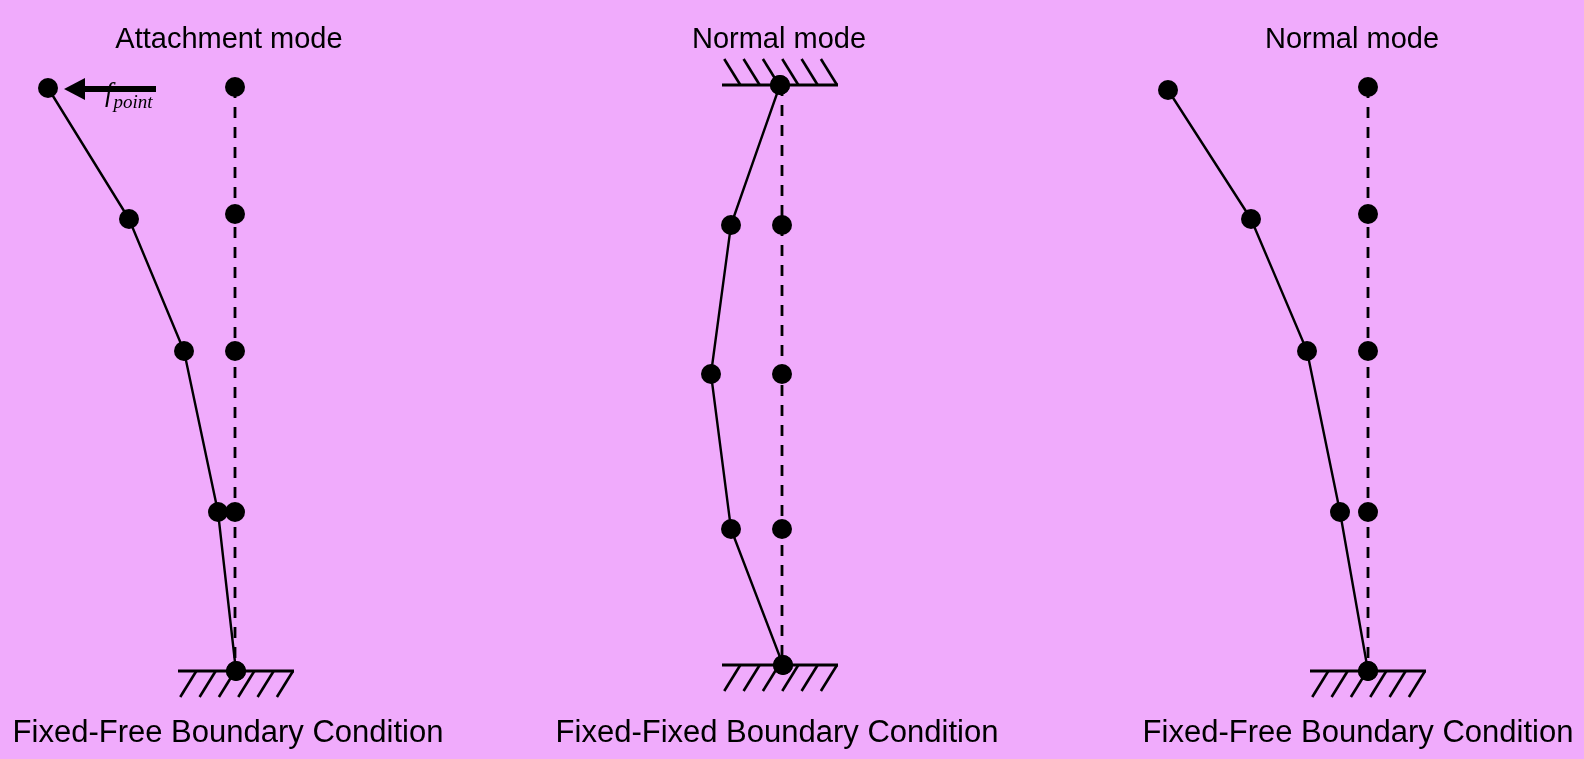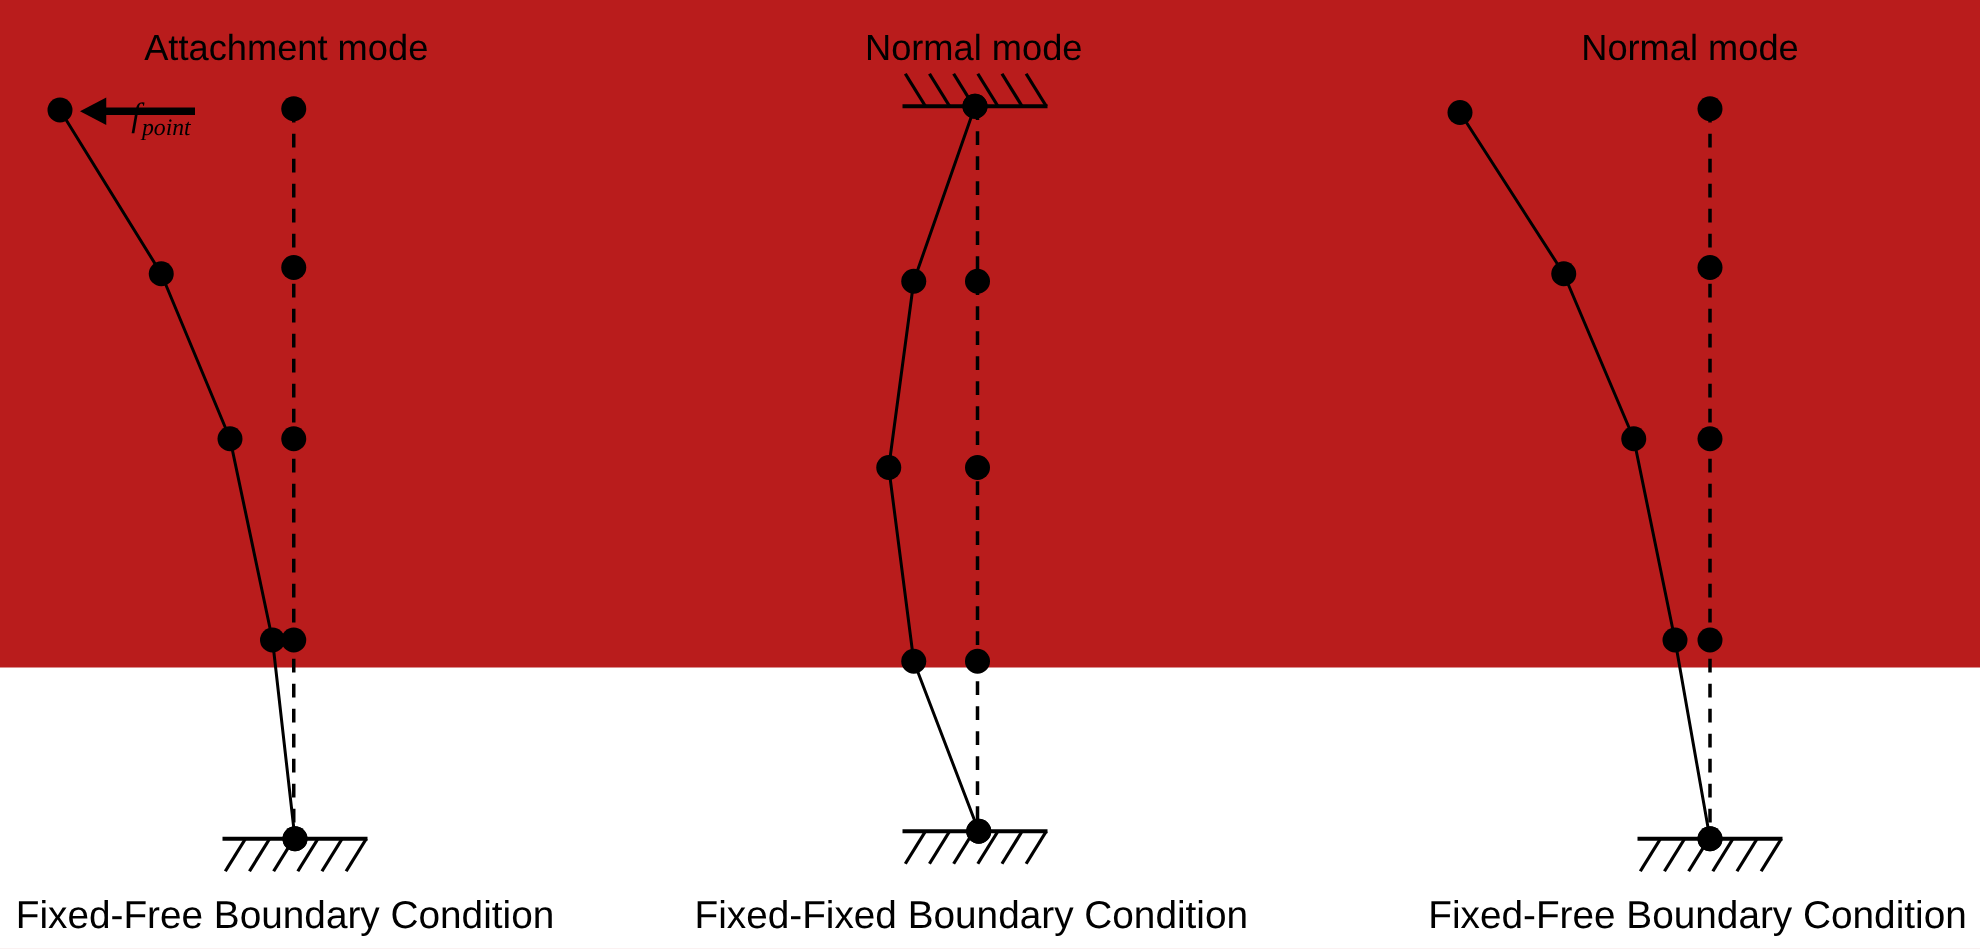--- a/index.html
+++ b/index.html
@@ -10,22 +10,22 @@
   body {
     width: 1584px;
     height: 759px;
     font-family: "Liberation Sans", sans-serif;
     color: #000000;
     overflow: hidden;
   }
   #figure-root {
     position: relative;
     width: 1584px;
-    height: 534px;
-    background: #b91c1c;
+    height: 759px;
+    background: #f0abfc;
   }
   svg.panel-svg {
     position: absolute;
     top: 0;
     left: 0;
     width: 1584px;
     height: 759px;
     overflow: visible;
   }
   .title-text {

